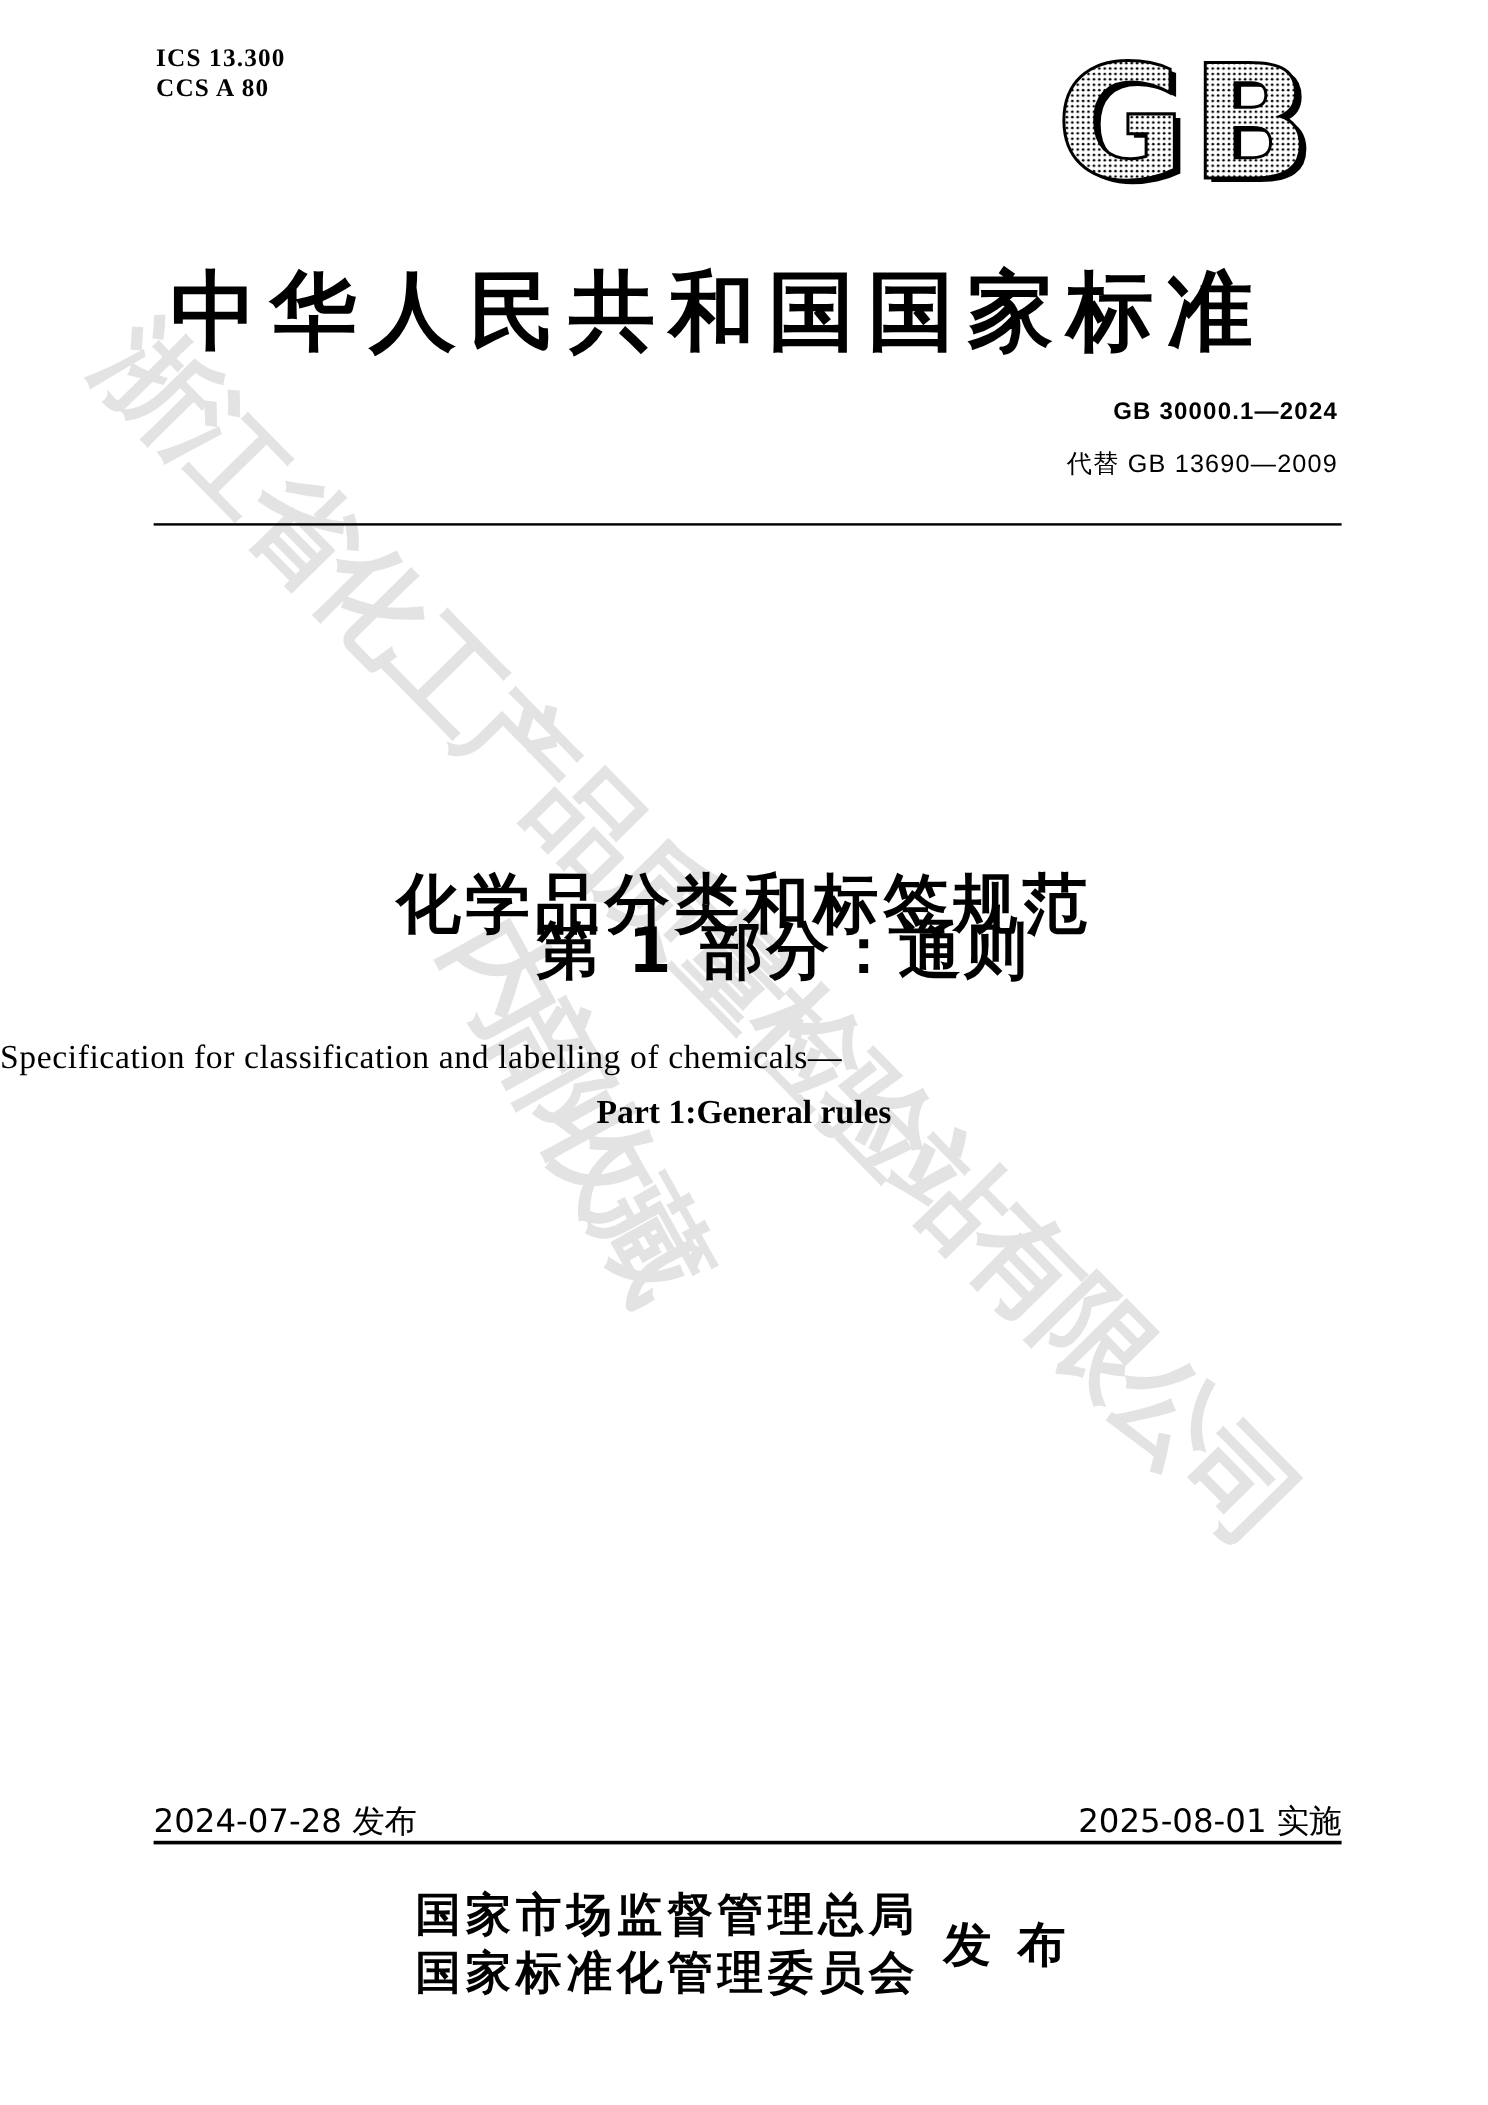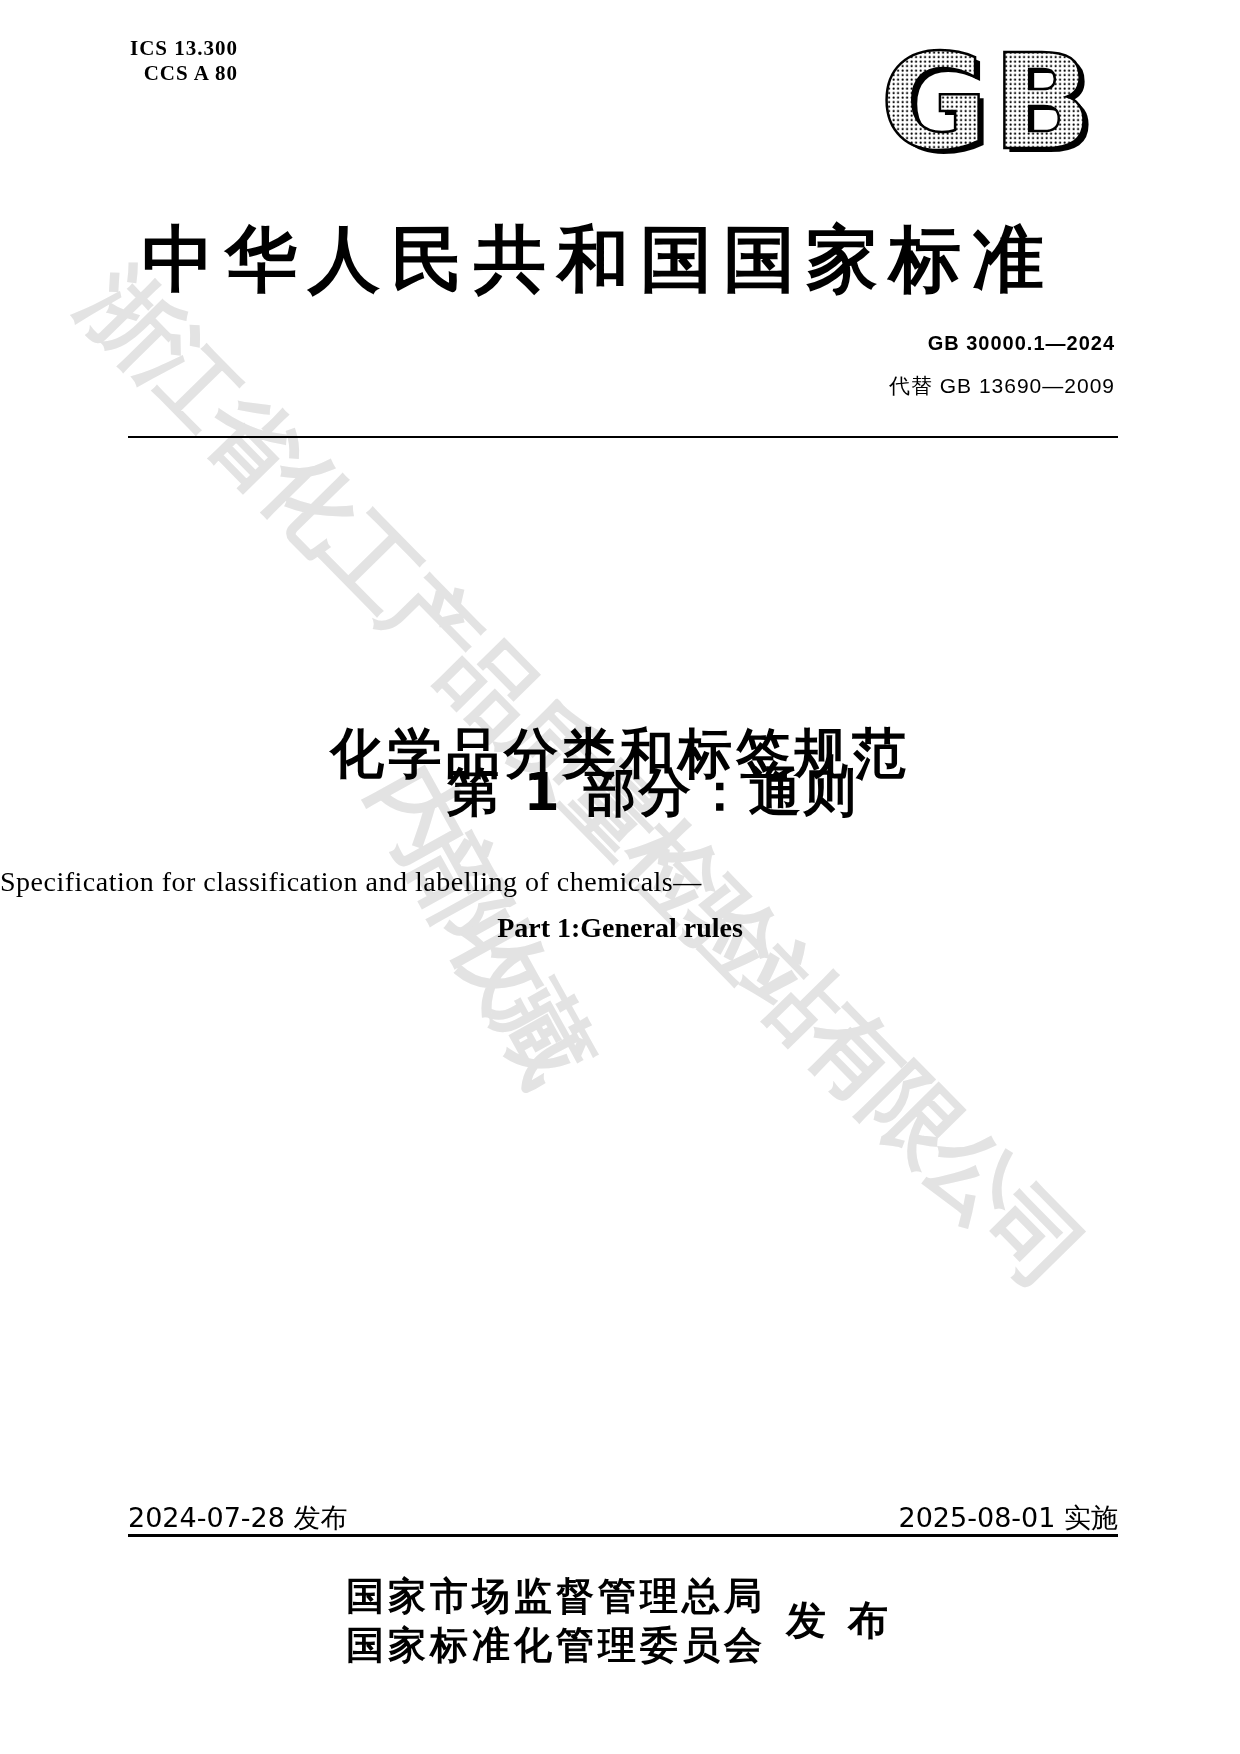--- a/index.html
+++ b/index.html
@@ -35,21 +35,20 @@
     letter-spacing:-11px;
     transform:rotate(61deg);
   }
   
   .ics-block{
     position:absolute;left:130px;top:36px;
     font-family:"Liberation Serif", serif;
     font-weight:bold;font-size:21px;line-height:1.18;
     letter-spacing:1px;
     z-index:3;
-    text-align:right;
   }
   .gb-logo{
     position:absolute;left:842px;top:42px;width:220px;height:120px;
     z-index:3;
     margin-left:32px;
   }
   .national-title{
     position:absolute;left:126px;top:212px;
     font-family:"Liberation Serif", serif;
     font-weight:bold;

